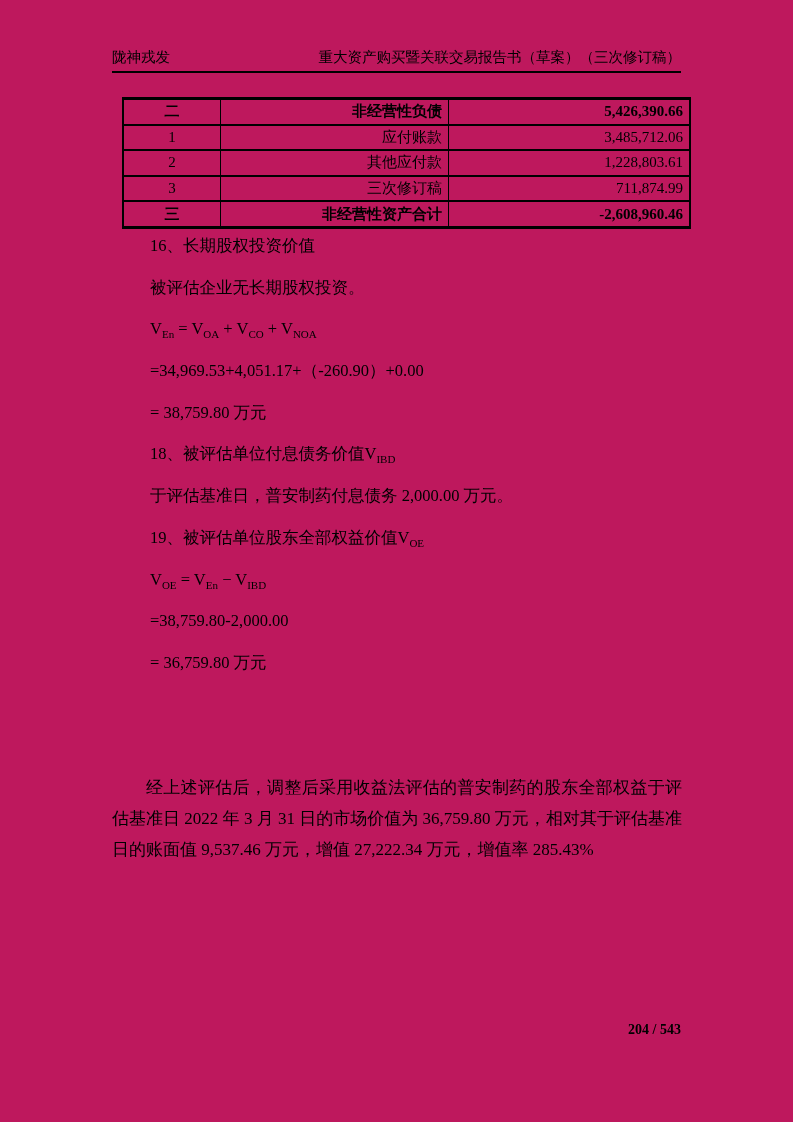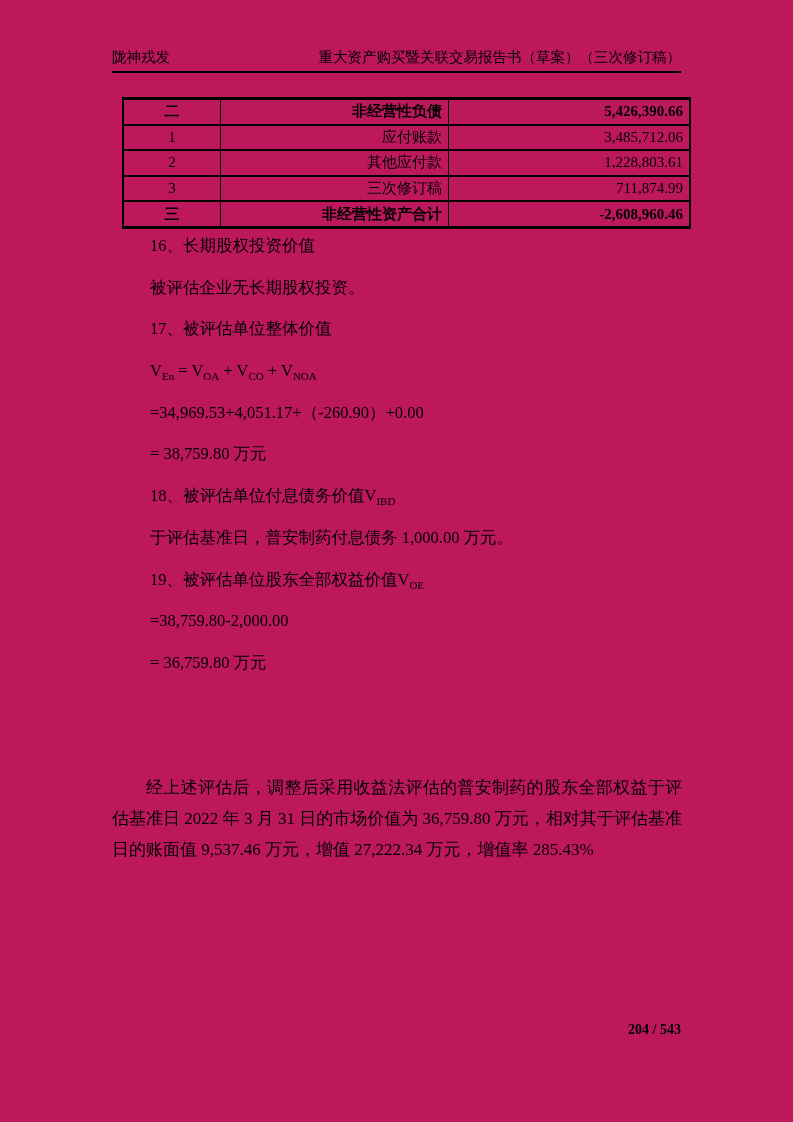--- a/index.html
+++ b/index.html
@@ -101,27 +101,27 @@
           <td class="cell-index">三</td>
           <td class="cell-item">非经营性资产合计</td>
           <td class="cell-value">-2,608,960.46</td>
         </tr>
       </tbody>
   </table>
 
   <div class="content">
       <div class="line heading"><span>16、长期股权投资价值</span></div>
       <div class="line text"><span>被评估企业无长期股权投资。</span></div>
-      <div class="line heading"><span>17、被评估单位整体价值</span></div>
       <div class="line formula"><span>V</span><sub>En</sub><span> = V</span><sub>OA</sub><span> + V</span><sub>CO</sub><span> + V</span><sub>NOA</sub></div>
       <div class="line formula"><span>=34,969.53+4,051.17+（-260.90）+0.00</span></div>
       <div class="line formula"><span>= 38,759.80 万元</span></div>
       <div class="line heading"><span>18、被评估单位付息债务价值V</span><sub>IBD</sub></div>
-      <div class="line text"><span>于评估基准日，普安制药付息债务 1,000.00 万元。</span></div>
+      <div class="line text"><span>于评估基准日，普安制药付息债务 2,000.00 万元。</span></div>
       <div class="line heading"><span>19、被评估单位股东全部权益价值V</span><sub>OE</sub></div>
+      <div class="line formula"><span>V</span><sub>OE</sub><span> = V</span><sub>En</sub><span> − V</span><sub>IBD</sub></div>
       <div class="line formula"><span>=38,759.80-2,000.00</span></div>
       <div class="line formula"><span>= 36,759.80 万元</span></div>
     </div>
 
   <div class="paragraphs">
     <p>经上述评估后，调整后采用收益法评估的普安制药的股东全部权益于评估基准日 2022 年 3 月 31 日的市场价值为 36,759.80 万元，相对其于评估基准日的账面值 9,537.46 万元，增值 27,222.34 万元，增值率 285.43%</p>
   </div>
 
   <div class="footer">
     <span>204 / 543</span>

